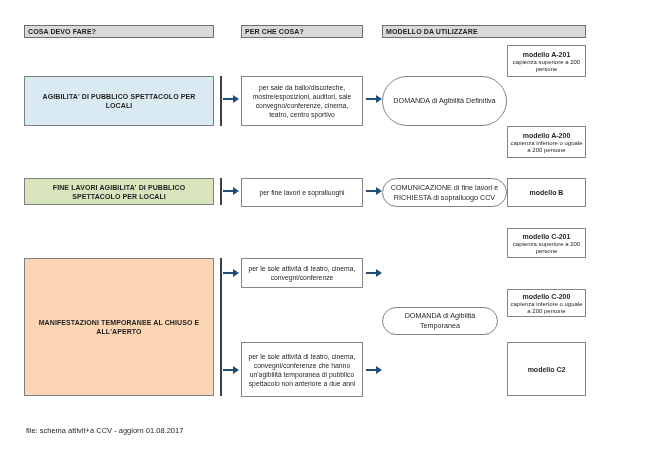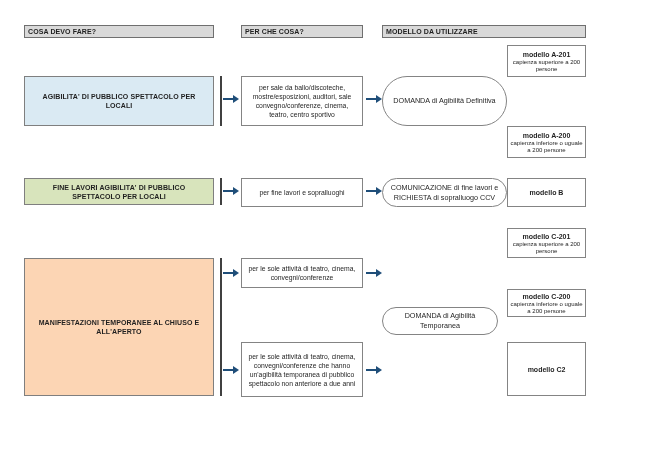--- a/index.html
+++ b/index.html
@@ -116,13 +116,14 @@
     </span>
   <div class="box purpose" style="left:241px; top:342px; width:122px; height:55px;">per le sole attività di teatro, cinema, convegni/conferenze che hanno un'agibilità temporanea di pubblico spettacolo non anteriore a due anni</div>
   <span class="arrow" style="left:366px; top:365px;">
       <span class="arrow-line"></span>
       <span class="arrow-head"></span>
     </span>
   <div class="box model" style="left:507px; top:342px; width:79px; height:54px;">
     <div class="model-name">modello C2</div>
   </div>
 
+  <div class="footer">file: schema attivit+á CCV - aggiorn 01.08.2017</div>
 </div>
 
 </body></html>

